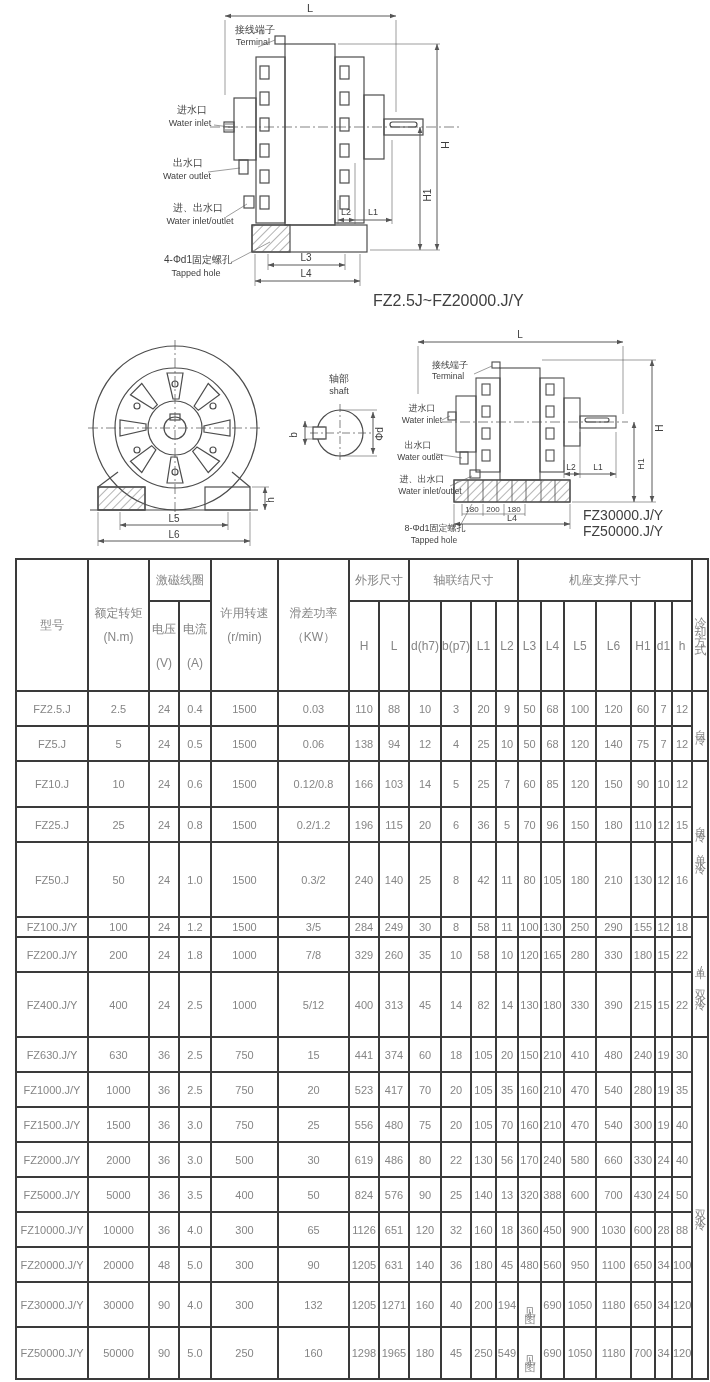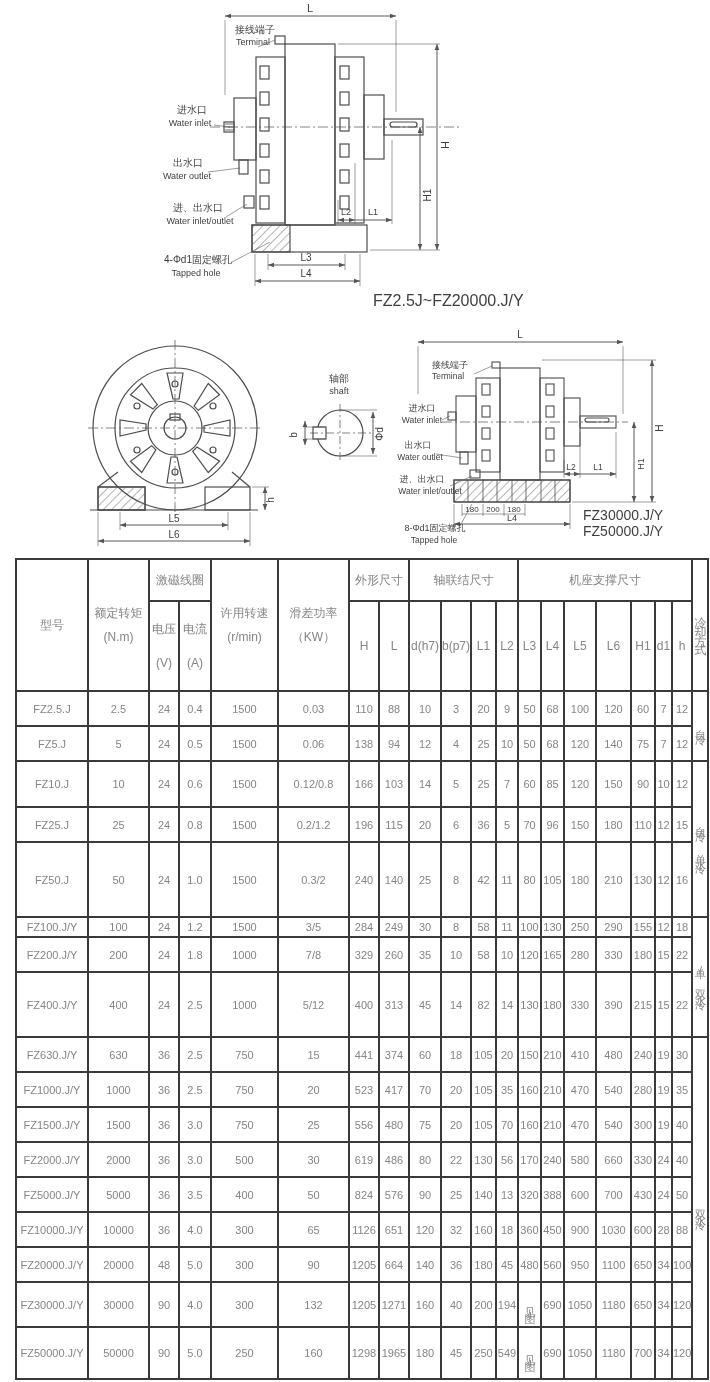--- a/index.html
+++ b/index.html
@@ -650,21 +650,21 @@
           <td>88</td>
         </tr>
         <tr style="height: 35px;">
           <td>FZ20000.J/Y</td>
           <td>20000</td>
           <td>48</td>
           <td>5.0</td>
           <td>300</td>
           <td>90</td>
           <td>1205</td>
-          <td>664</td>
+          <td>631</td>
           <td>140</td>
           <td>36</td>
           <td>180</td>
           <td>45</td>
           <td>480</td>
           <td>560</td>
           <td>950</td>
           <td>1100</td>
           <td>650</td>
           <td>34</td>

